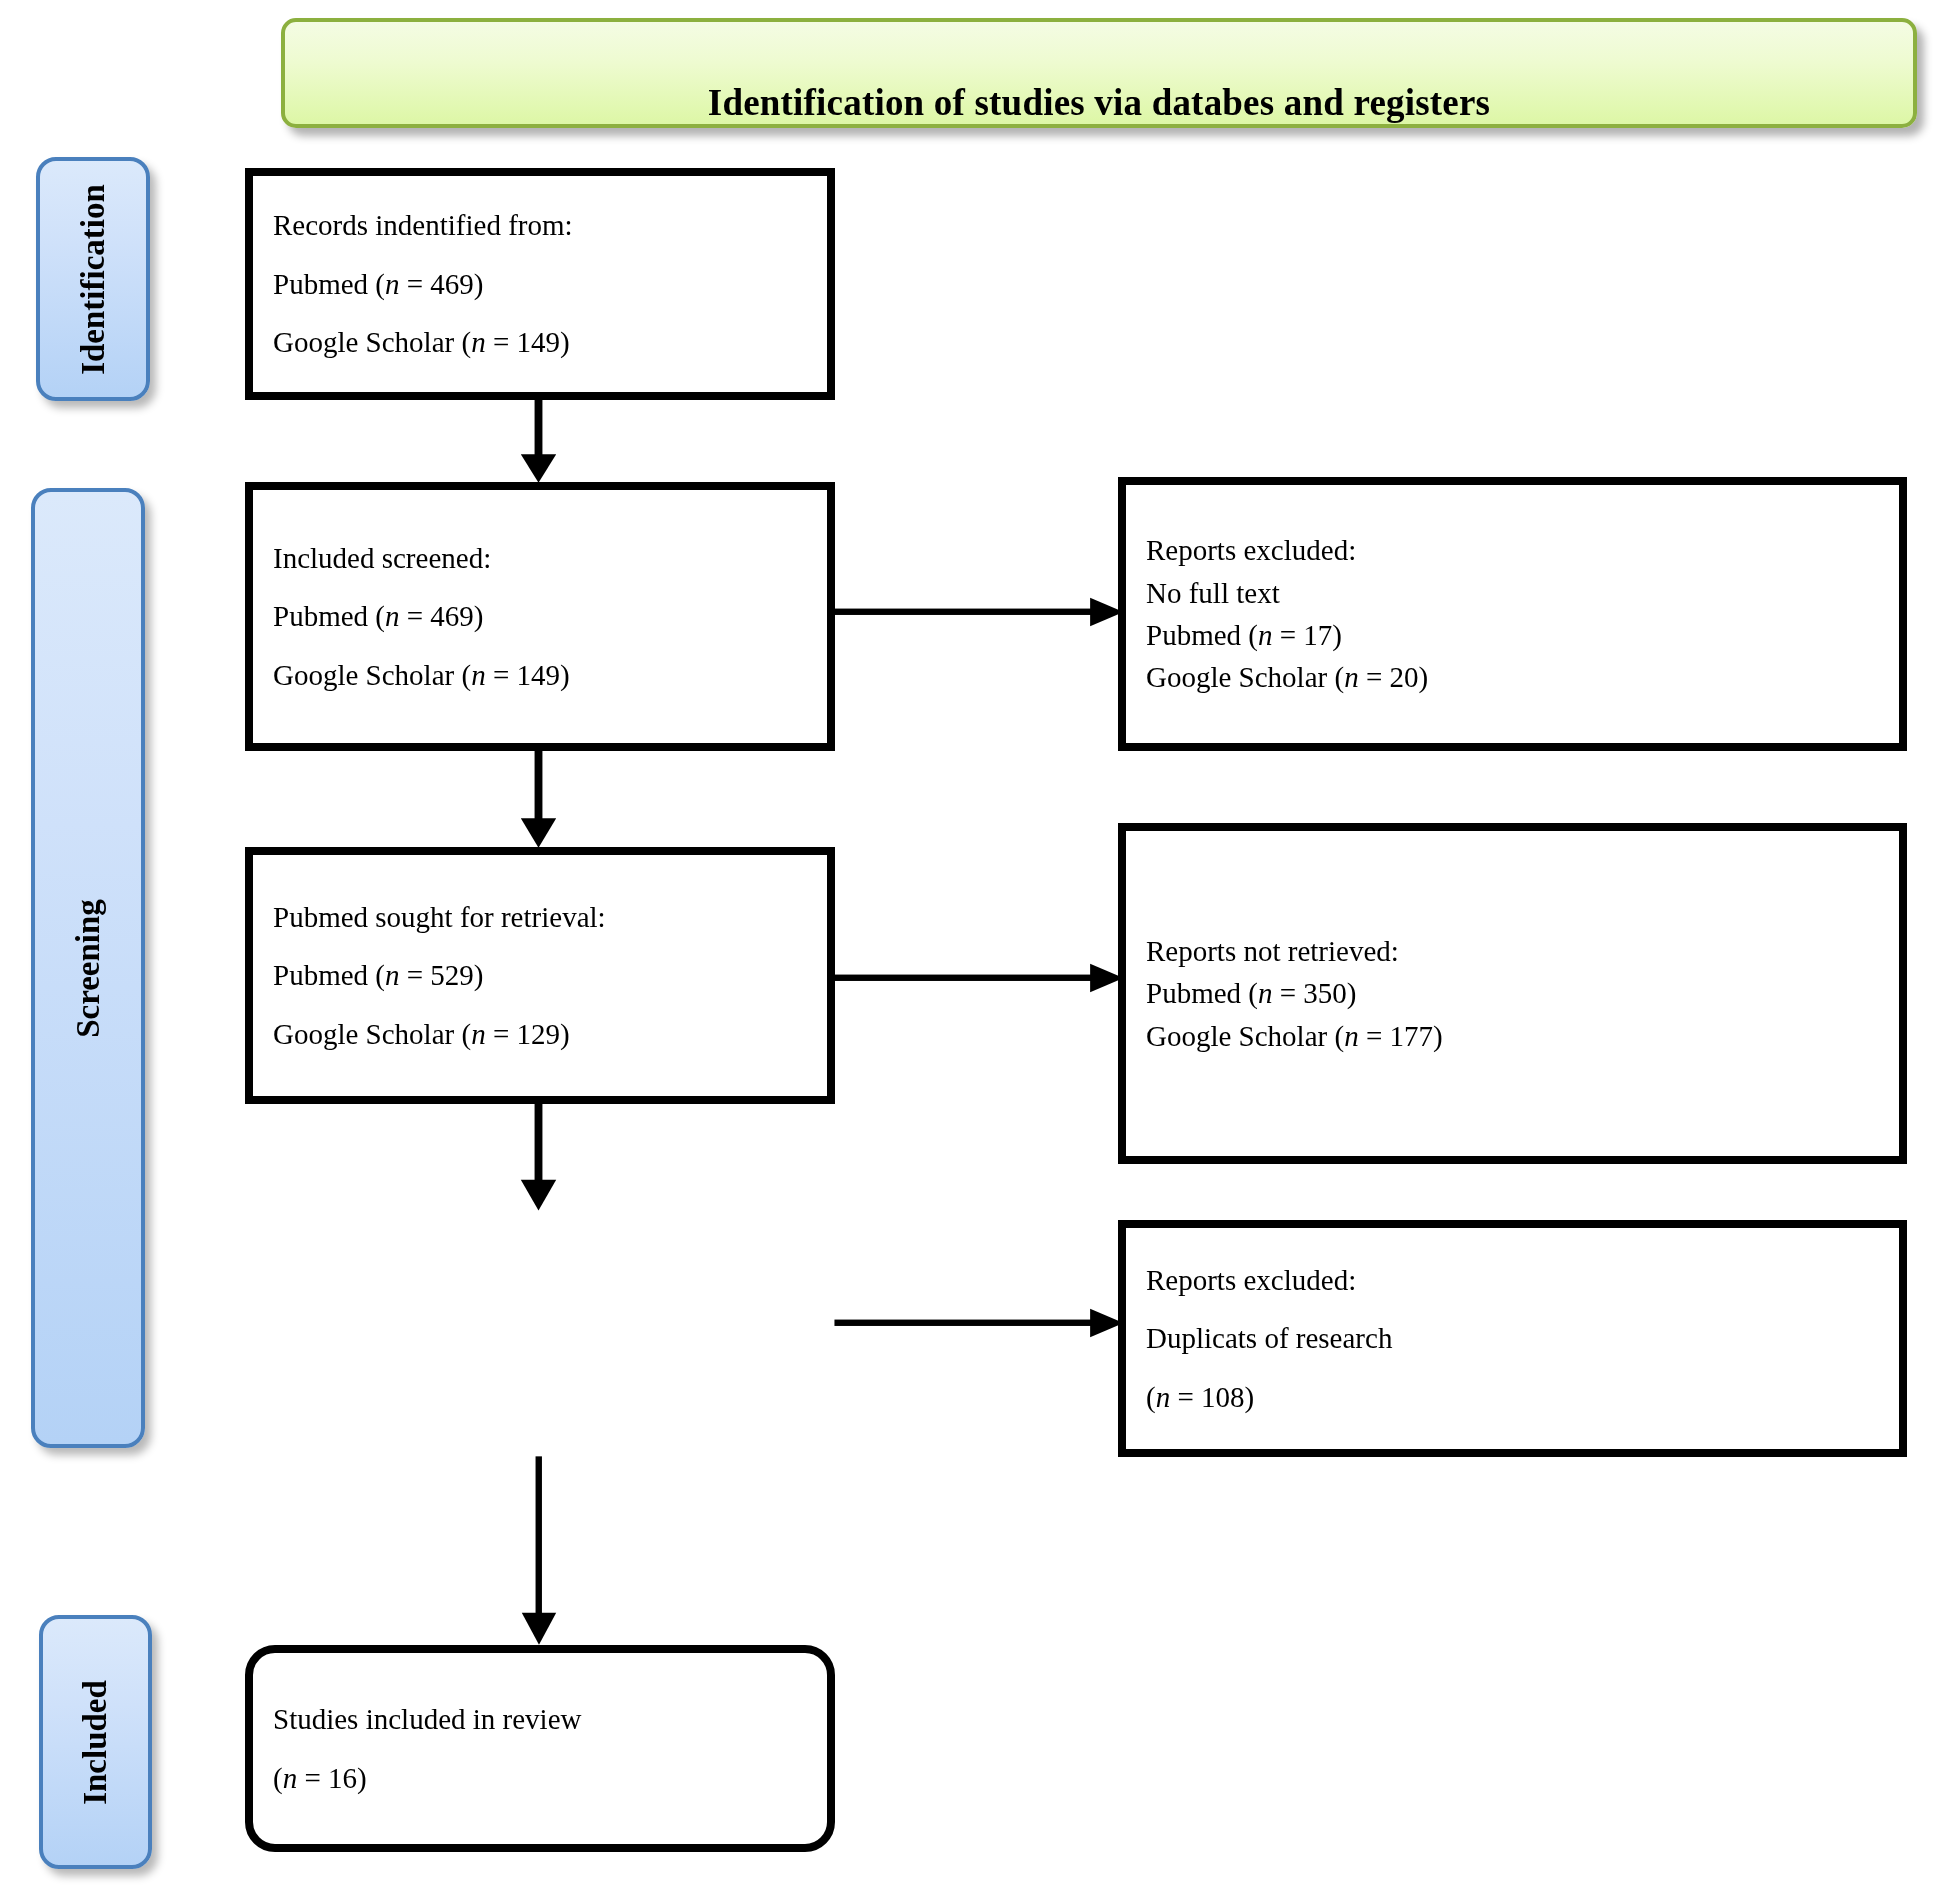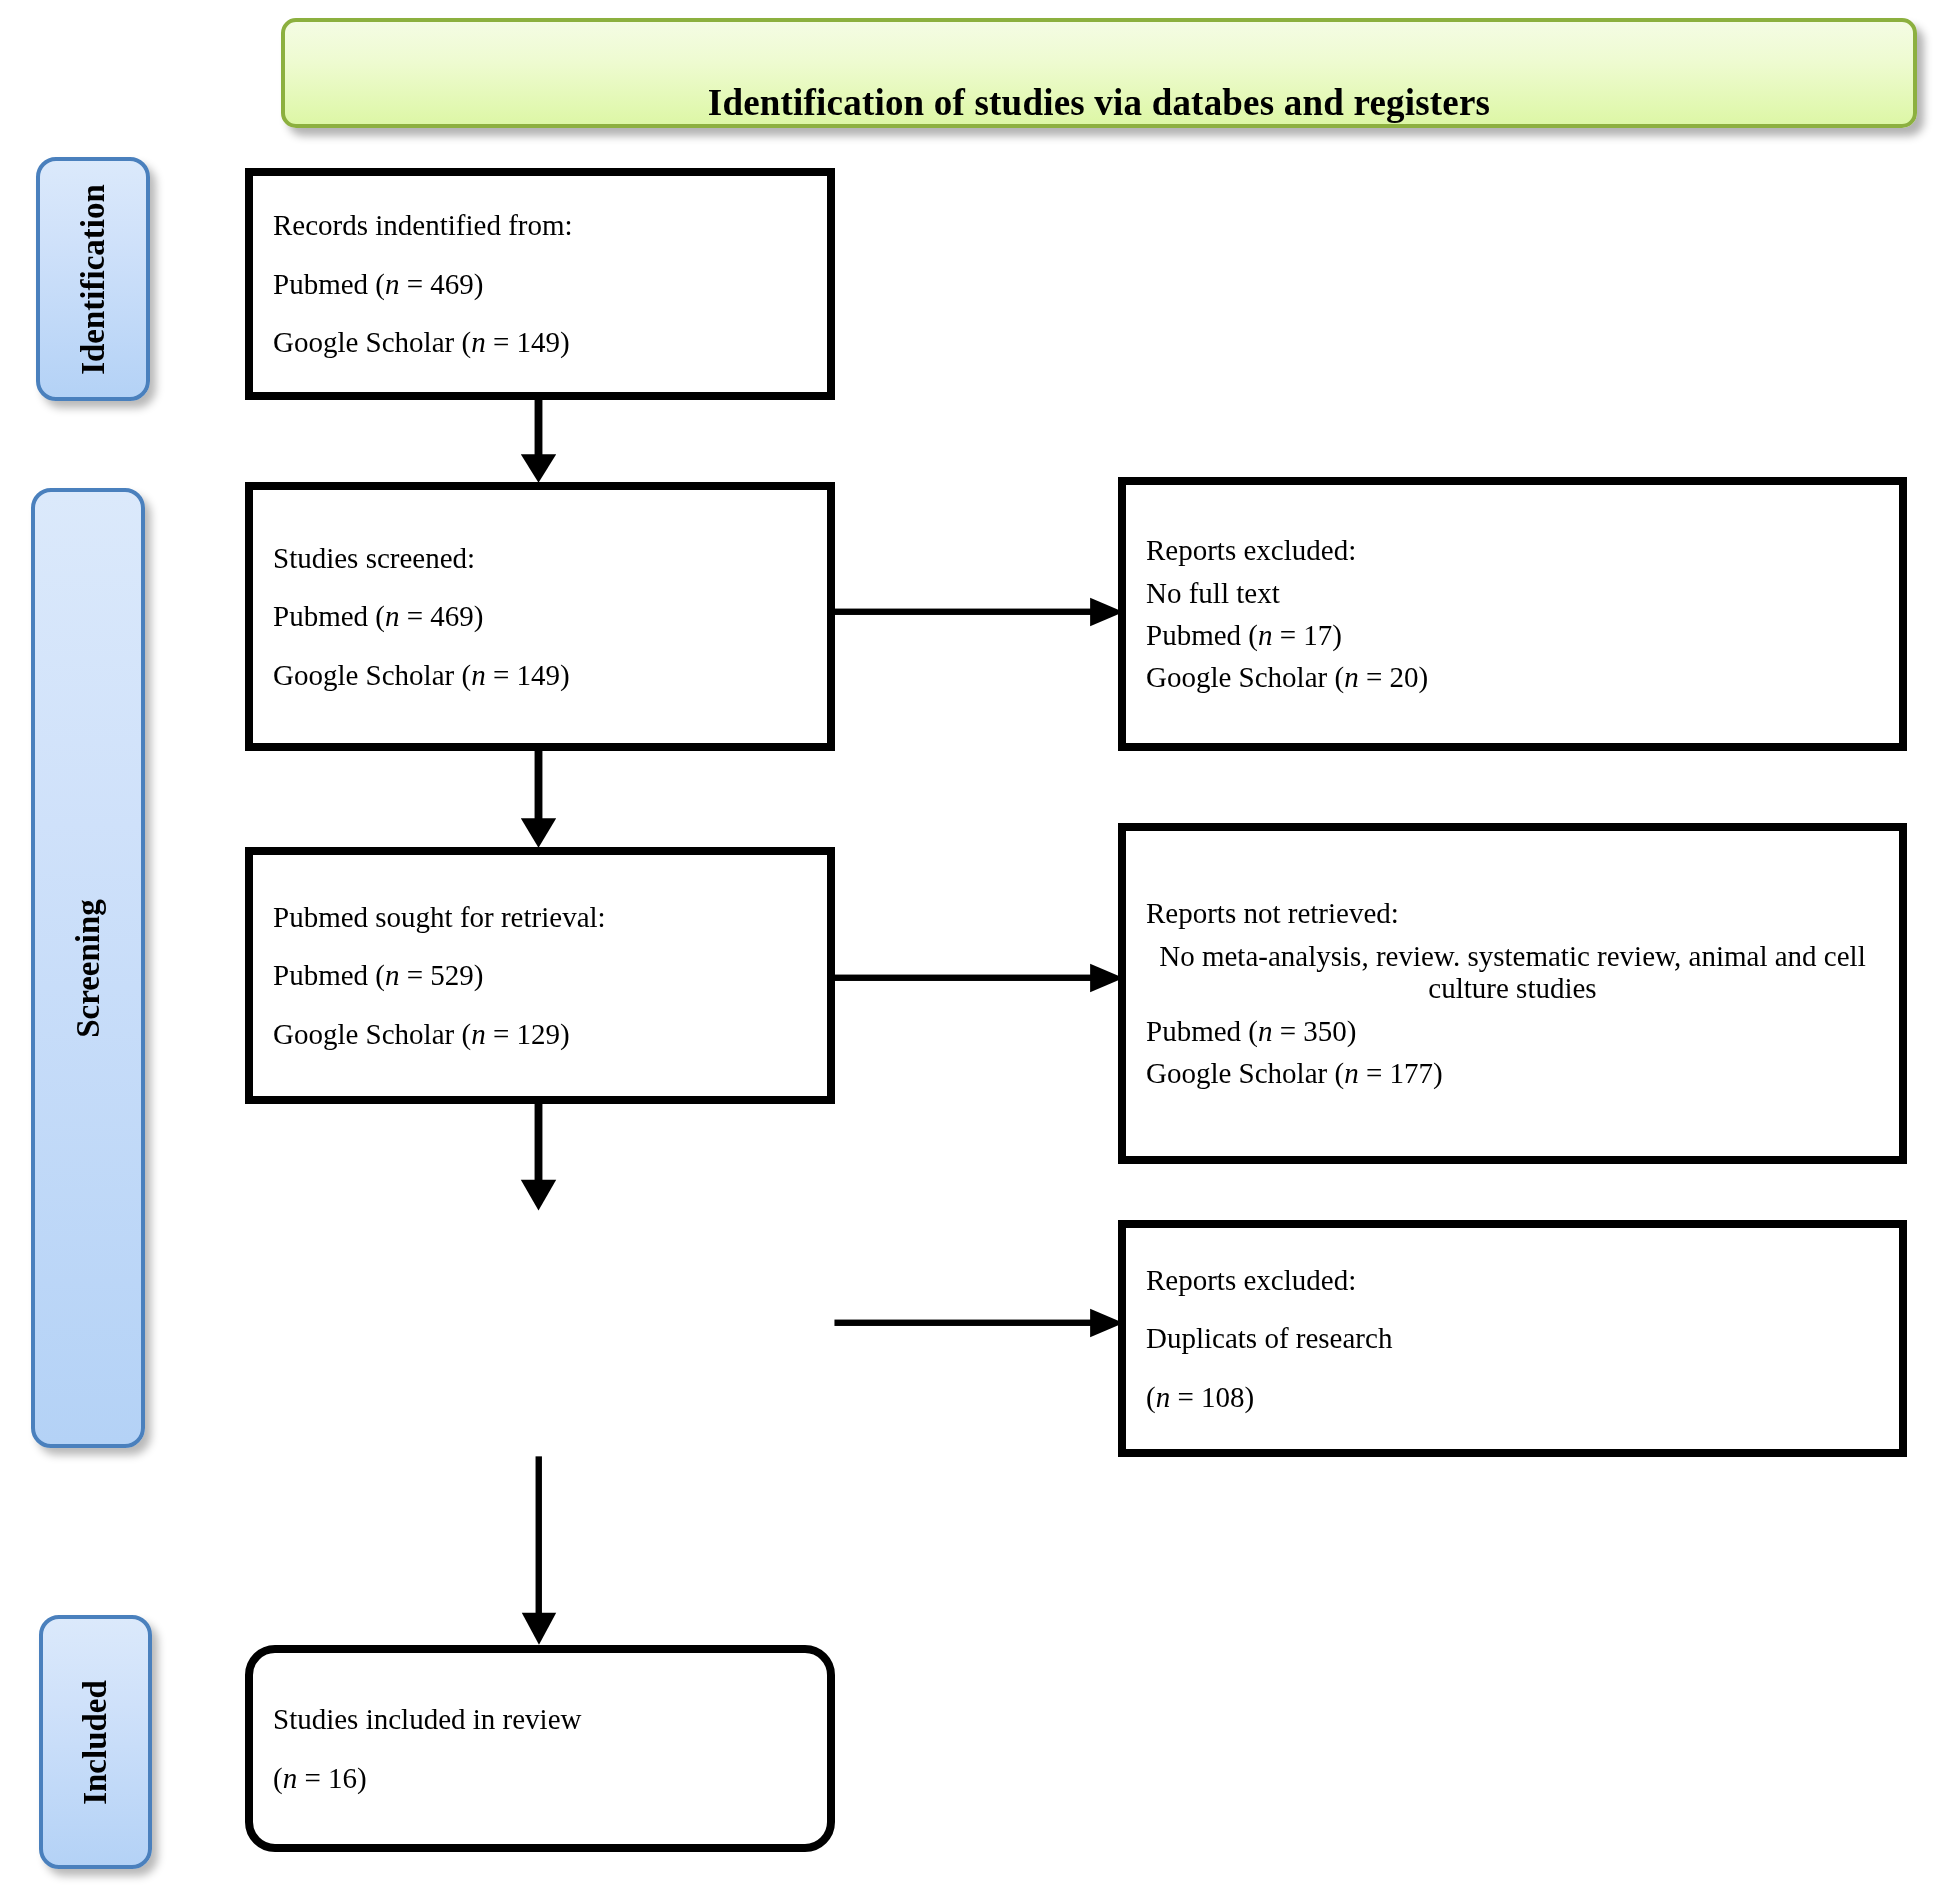--- a/index.html
+++ b/index.html
@@ -136,41 +136,40 @@
     <span class="stage-label">Included</span>
   </div>
 
   <div class="flow-box" id="box-identified">
     <div class="line">Records indentified from:</div>
     <div class="line"><span>Pubmed (</span><i>n</i><span> = 469)</span></div>
     <div class="line"><span>Google Scholar (</span><i>n</i><span> = 149)</span></div>
   </div>
 
   <div class="flow-box" id="box-screened">
-    <div class="line">Studies screened:</div>
+    <div class="line">Included screened:</div>
     <div class="line"><span>Pubmed (</span><i>n</i><span> = 469)</span></div>
     <div class="line"><span>Google Scholar (</span><i>n</i><span> = 149)</span></div>
   </div>
 
   <div class="flow-box" id="box-excluded-1">
     <div class="line tight">Reports excluded:</div>
     <div class="line tight">No full text</div>
     <div class="line tight"><span>Pubmed (</span><i>n</i><span> = 17)</span></div>
     <div class="line tight"><span>Google Scholar (</span><i>n</i><span> = 20)</span></div>
   </div>
 
   <div class="flow-box" id="box-sought">
     <div class="line">Pubmed sought for retrieval:</div>
     <div class="line"><span>Pubmed (</span><i>n</i><span> = 529)</span></div>
     <div class="line"><span>Google Scholar (</span><i>n</i><span> = 129)</span></div>
   </div>
 
   <div class="flow-box" id="box-notret">
     <div class="line tight">Reports not retrieved:</div>
-    <div class="line tight wrap">No meta-analysis, review. systematic review, animal and cell culture studies</div>
     <div class="line tight"><span>Pubmed (</span><i>n</i><span> = 350)</span></div>
     <div class="line tight"><span>Google Scholar (</span><i>n</i><span> = 177)</span></div>
   </div>
 
 
   <div class="flow-box" id="box-excluded-2">
     <div class="line">Reports excluded:</div>
     <div class="line">Duplicats of research</div>
     <div class="line"><span>(</span><i>n</i><span> = 108)</span></div>
   </div>

